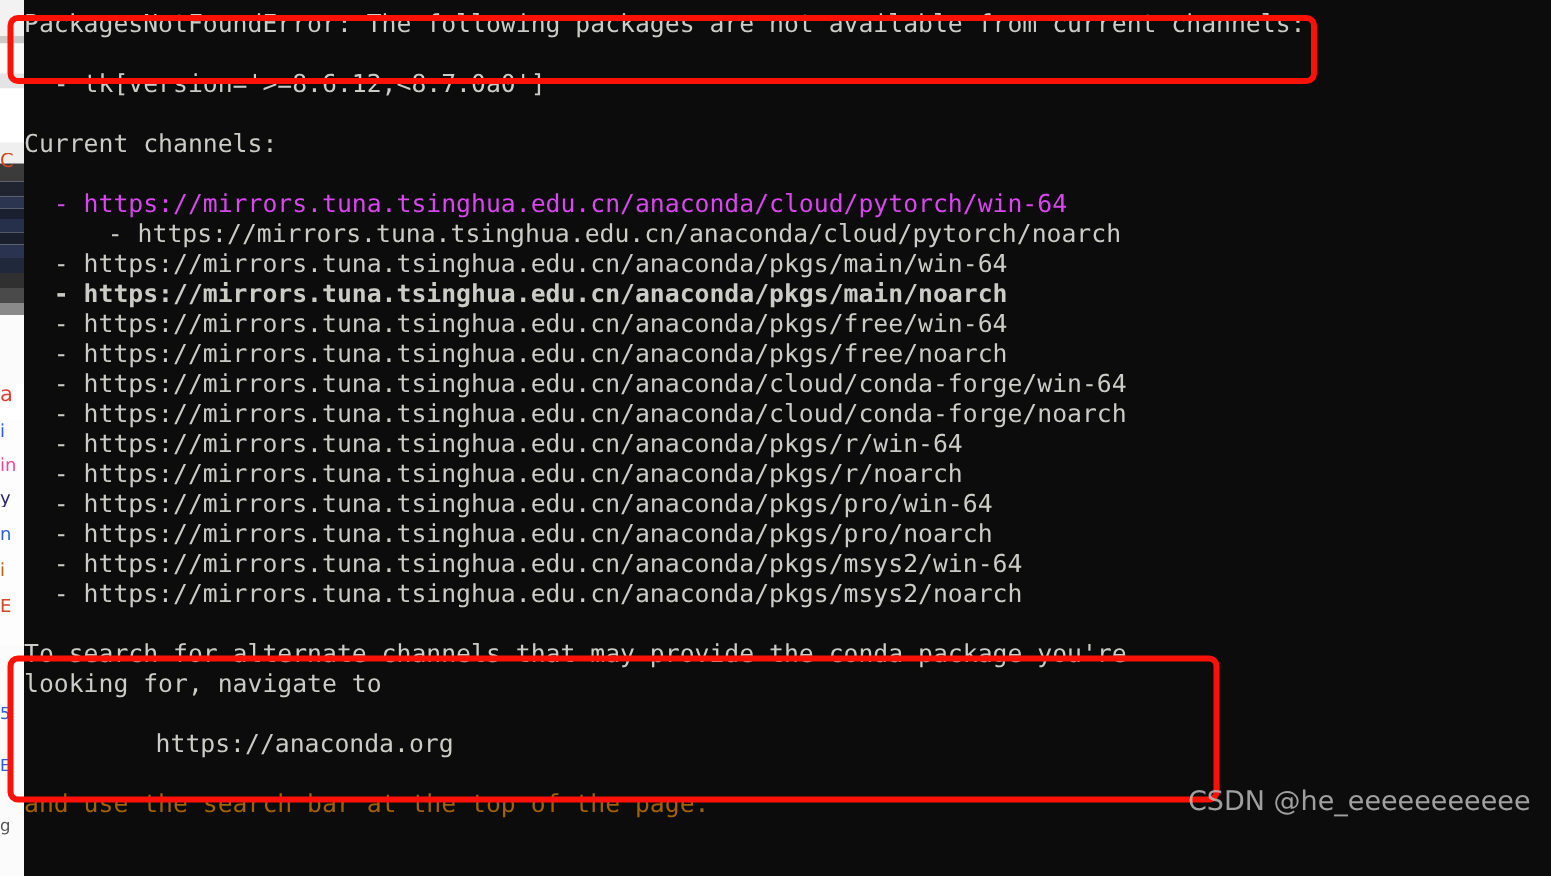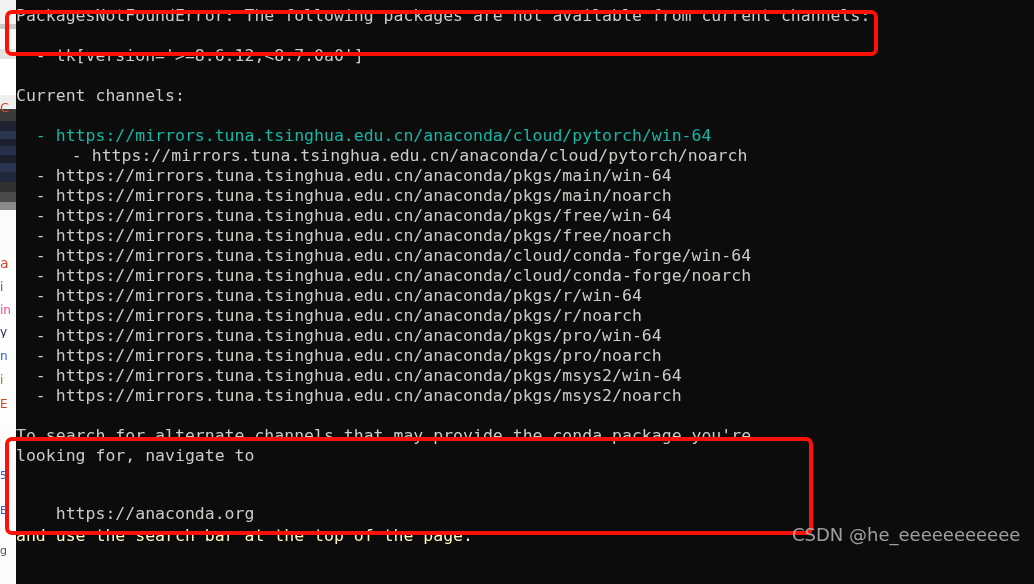--- a/index.html
+++ b/index.html
@@ -122,38 +122,38 @@
       <div class="bg-frag" style="top: 398px; color: rgb(210, 71, 38); font-size: 12px;">E</div>
       <div class="bg-frag" style="top: 470px; color: rgb(43, 95, 217); font-size: 11px;">5</div>
       <div class="bg-frag" style="top: 505px; color: rgb(43, 95, 217); font-size: 11px;">E</div>
       <div class="bg-frag" style="top: 545px; color: rgb(85, 85, 85); font-size: 11px;">g</div>
     </div>
 
   <div id="terminal" style="background: rgb(12, 12, 12);">
       <div class="term-line" style="top: 6px; color: rgb(204, 204, 199);">PackagesNotFoundError: The following packages are not available from current channels:</div>
       <div class="term-line" style="top: 46px; color: rgb(204, 204, 199);">  - tk[version='&gt;=8.6.12,&lt;8.7.0a0']</div>
       <div class="term-line" style="top: 86px; color: rgb(204, 204, 199);">Current channels:</div>
-      <div class="term-line" style="top: 126px; color: #14b8a6;">  - https://mirrors.tuna.tsinghua.edu.cn/anaconda/cloud/pytorch/win-64</div>
+      <div class="term-line" style="top: 126px; color: #d946ef;">  - https://mirrors.tuna.tsinghua.edu.cn/anaconda/cloud/pytorch/win-64</div>
       <div class="term-line" style="top: 146px; color: rgb(204, 204, 199); padding-left: 36px;">  - https://mirrors.tuna.tsinghua.edu.cn/anaconda/cloud/pytorch/noarch</div>
       <div class="term-line" style="top: 166px; color: rgb(204, 204, 199);">  - https://mirrors.tuna.tsinghua.edu.cn/anaconda/pkgs/main/win-64</div>
-      <div class="term-line" style="top: 186px; color: rgb(204, 204, 199);">  - https://mirrors.tuna.tsinghua.edu.cn/anaconda/pkgs/main/noarch</div>
+      <div class="term-line" style="top: 186px; color: rgb(204, 204, 199); font-weight: bold;">  - https://mirrors.tuna.tsinghua.edu.cn/anaconda/pkgs/main/noarch</div>
       <div class="term-line" style="top: 206px; color: rgb(204, 204, 199);">  - https://mirrors.tuna.tsinghua.edu.cn/anaconda/pkgs/free/win-64</div>
       <div class="term-line" style="top: 226px; color: rgb(204, 204, 199);">  - https://mirrors.tuna.tsinghua.edu.cn/anaconda/pkgs/free/noarch</div>
       <div class="term-line" style="top: 246px; color: rgb(204, 204, 199);">  - https://mirrors.tuna.tsinghua.edu.cn/anaconda/cloud/conda-forge/win-64</div>
       <div class="term-line" style="top: 266px; color: rgb(204, 204, 199);">  - https://mirrors.tuna.tsinghua.edu.cn/anaconda/cloud/conda-forge/noarch</div>
       <div class="term-line" style="top: 286px; color: rgb(204, 204, 199);">  - https://mirrors.tuna.tsinghua.edu.cn/anaconda/pkgs/r/win-64</div>
       <div class="term-line" style="top: 306px; color: rgb(204, 204, 199);">  - https://mirrors.tuna.tsinghua.edu.cn/anaconda/pkgs/r/noarch</div>
       <div class="term-line" style="top: 326px; color: rgb(204, 204, 199); text-align: right;">  - https://mirrors.tuna.tsinghua.edu.cn/anaconda/pkgs/pro/win-64</div>
       <div class="term-line" style="top: 346px; color: rgb(204, 204, 199);">  - https://mirrors.tuna.tsinghua.edu.cn/anaconda/pkgs/pro/noarch</div>
       <div class="term-line" style="top: 366px; color: rgb(204, 204, 199);">  - https://mirrors.tuna.tsinghua.edu.cn/anaconda/pkgs/msys2/win-64</div>
       <div class="term-line" style="top: 386px; color: rgb(204, 204, 199);">  - https://mirrors.tuna.tsinghua.edu.cn/anaconda/pkgs/msys2/noarch</div>
       <div class="term-line" style="top: 446px; color: rgb(204, 204, 199);">looking for, navigate to</div>
       <div class="term-line" style="top: 426px; color: rgb(204, 204, 199);">To search for alternate channels that may provide the conda package you're</div>
-      <div class="term-line" style="top: 504px; color: rgb(204, 204, 199);">    https://anaconda.org</div>
-      <div class="term-line" style="top: 526px; color: #fef9c3;">and use the search bar at the top of the page.</div>
+      <div class="term-line" style="top: 486px; color: rgb(204, 204, 199); padding-left: 48px;">    https://anaconda.org</div>
+      <div class="term-line" style="top: 526px; color: #a16207;">and use the search bar at the top of the page.</div>
     </div>
 
   <div class="redbox" style="left: 5px; top: 10px; width: 873px; height: 46px; border-color: rgb(252, 17, 7);"></div>
   <div class="redbox" style="left: 5px; top: 437px; width: 808px; height: 98px; border-color: rgb(252, 17, 7);"></div>
 
   <div id="watermark" style="left: 792px; top: 524px; color: rgb(185, 185, 185);">CSDN @he_eeeeeeeeeee</div>
 
 </div>
 
 </body></html>

